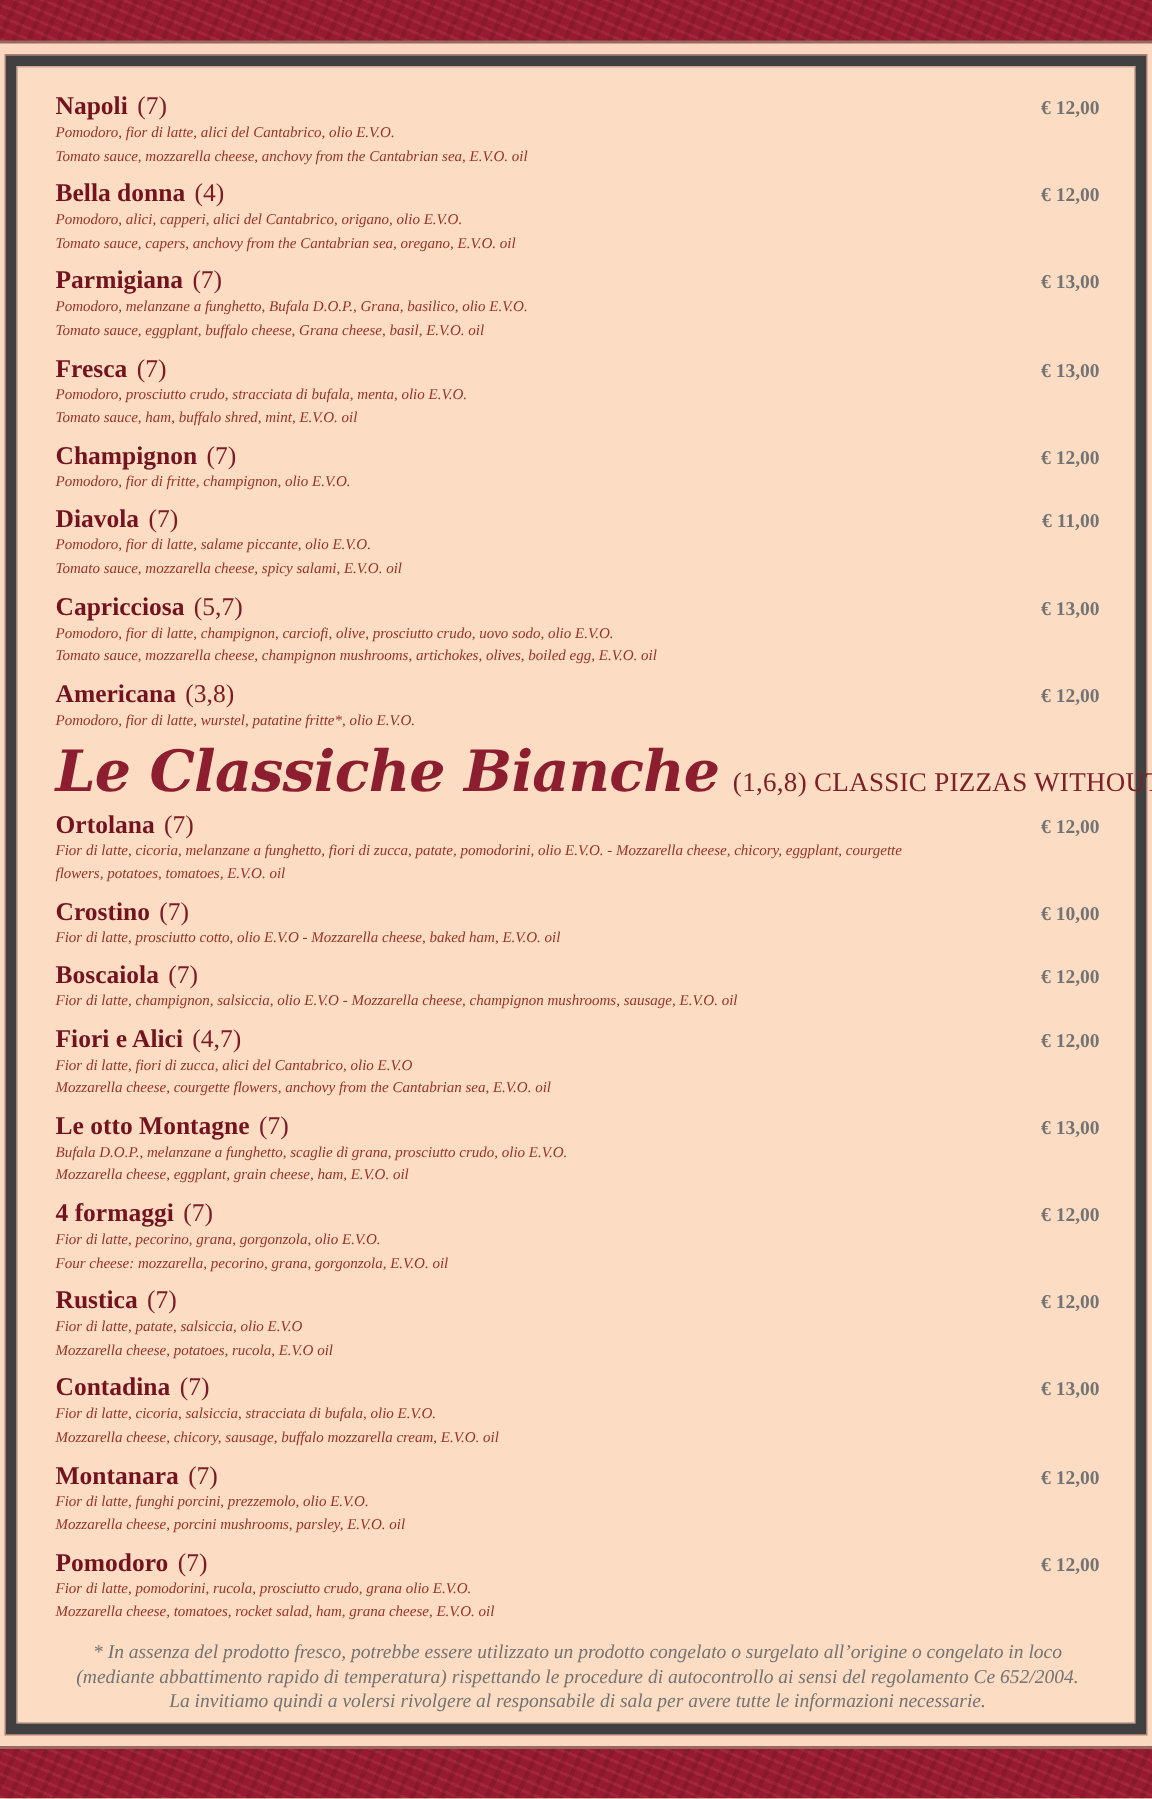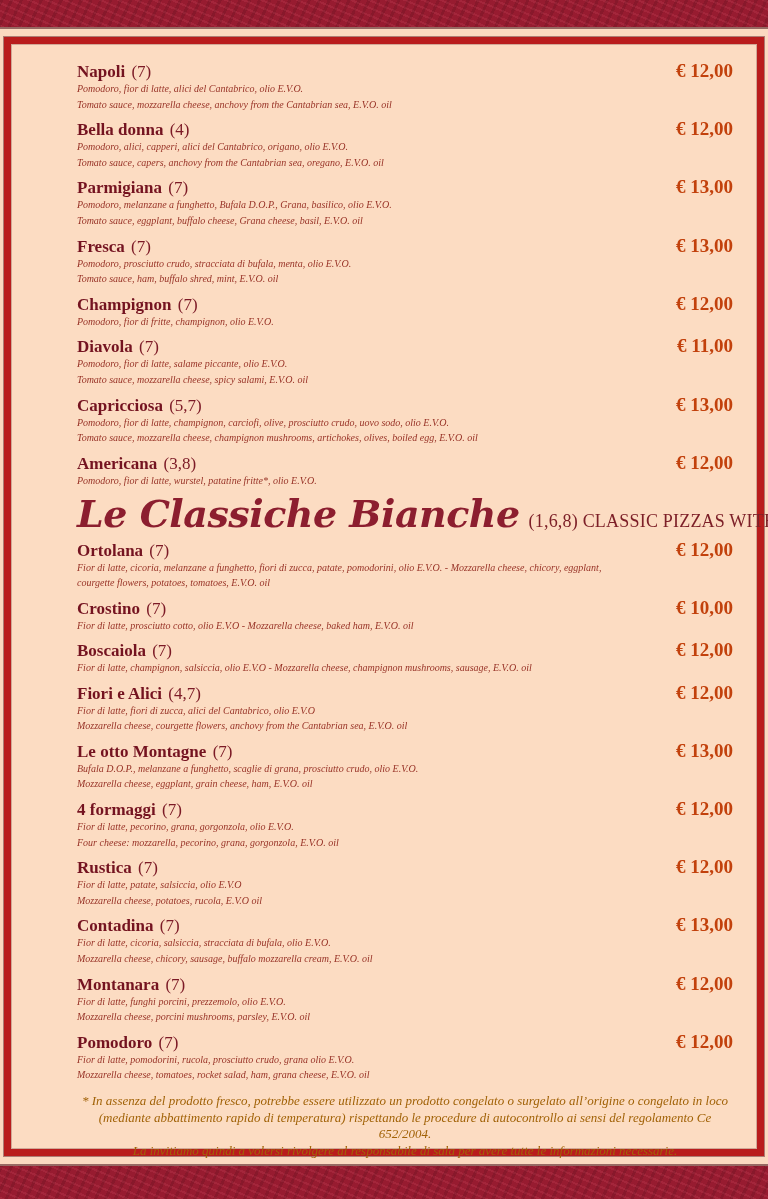--- a/index.html
+++ b/index.html
@@ -17,37 +17,36 @@
     background-image:
       repeating-linear-gradient(115deg, rgba(0,0,0,0.10) 0 3px, rgba(0,0,0,0) 3px 9px),
       repeating-linear-gradient(23deg, rgba(255,255,255,0.04) 0 2px, rgba(0,0,0,0.06) 2px 7px);
   }
   .band-top{height:27px;box-shadow:0 2px 0 rgba(70,12,22,.55);}
   .band-bottom{position:absolute;left:0;bottom:0;height:33px;box-shadow:0 -2px 0 rgba(70,12,22,.55);}
   
   .frame{
     position:absolute;
     left:4px;right:4px;top:37px;bottom:43px;
-    border:7px solid #b91c1c;
+    border:7px solid #404040;
     box-shadow:0 0 0 1px rgba(80,14,25,.45), inset 0 0 0 1px rgba(80,14,25,.25);
     background:#fcdcc2;
-    padding-left:40px;
   }
   .content{
     padding:17px 24px 10px 26px;
     height:calc(100% - 27px);
     box-sizing:border-box;
   }
   
   .item{margin-bottom:7px;}
   .row{display:flex;justify-content:space-between;align-items:baseline;}
   .title{font-size:17px;line-height:19px;color:#741320;}
   .nm{font-weight:bold;}
   .num{font-weight:normal;color:#7c1a26;margin-left:2px;}
-  .price{font-size:19px;font-weight:bold;color:#c2410c;white-space:nowrap;line-height:19px;}
+  .price{font-size:13px;font-weight:bold;color:#737373;white-space:nowrap;line-height:19px;}
   .desc{
     font-style:italic;
     font-size:10px;line-height:14.6px;
     color:#983327;
     padding-right:110px;
     margin-top:1px;
   }
   
   .section-header{
     margin:10px 0 8px 0;
@@ -65,21 +64,21 @@
     font-size:18px;
     color:#7d2028;
     letter-spacing:0.2px;
   }
   
   .footer{
     margin-top:10px;
     text-align:center;
     font-style:italic;
     font-size:13px;line-height:16.5px;
-    color:#a16207;
+    color:#737373;
   }
 </style>
 </head>
 <body>
 
 <div class="band band-top"></div>
 
 <div class="frame">
   <div class="content">
 

